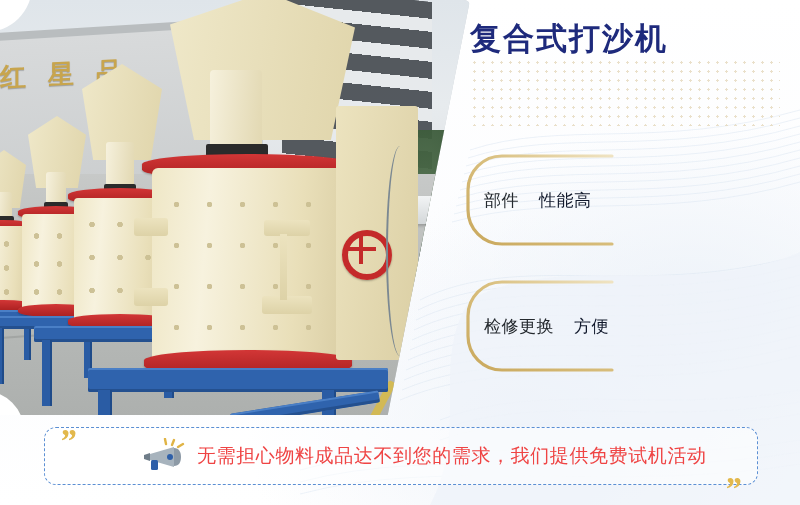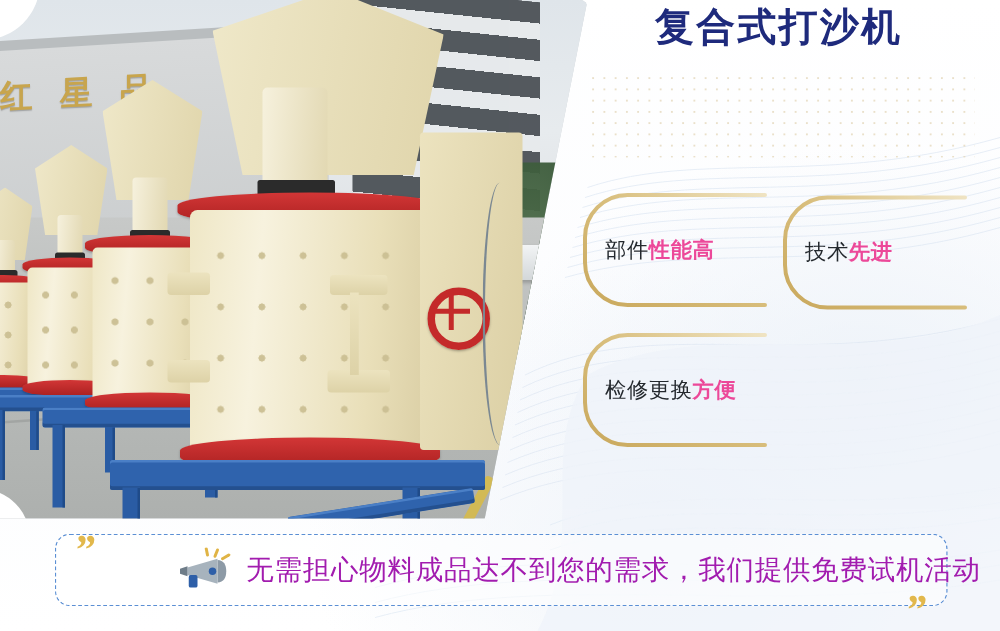--- a/index.html
+++ b/index.html
@@ -246,23 +246,23 @@
   .cable {
     position: absolute;
     border-left: 2px solid #7b8892;
     border-radius: 50%;
   }
 
   
   .headline {
     position: absolute;
     left: 470px;
-    top: 4px;
+    top: 21px;
     width: 318px;
-    text-align: center;
+    text-align: left;
   }
   .title-main {
     font-size: 31px;
     font-weight: bold;
     color: #1e2a7c;
     letter-spacing: 2px;
     line-height: 1.18;
     padding-right: 12px;
   }
   .title-sub-wrap {
@@ -286,39 +286,39 @@
     width: 330px;
     height: 235px;
   }
   .feature {
     position: absolute;
     width: 156px;
     height: 96px;
   }
   .f0 { left: 0px;   top: 0px;   }
   .f1 { left = 0; left: 160px; top: 2px; }
-  .f2 { left: 0px;   top: 112px; }
+  .f2 { left: 0px;   top: 126px; }
   .f3 { left: 160px; top: 128px; }
   .bracket {
     position: absolute;
     left: 0; top: 0;
     width: 156px; height: 96px;
     pointer-events: none;
   }
   .feature-label {
     position: absolute;
     left: 22px;
     top: 50%;
     transform: translateY(-50%);
     font-size: 17px;
     color: #24292e;
     white-space: nowrap;
     letter-spacing: .5px;
   }
-  .feature-label b { font-weight: bold; color: #ec4899; }
+  .feature-label b { font-weight: normal; color: #0f172a; margin-left: 20px; }
 
   
   .banner {
     position: absolute;
     left: 44px;
     top: 427px;
     width: 712px;
     height: 56px;
     border: 1.4px dashed #5b8fd4;
     border-radius: 12px;
@@ -339,22 +339,22 @@
   .megaphone {
     position: absolute;
     left: 96px;
     top: 10px;
   }
   .banner-text {
     position: absolute;
     left: 152px;
     top: 50%;
     transform: translateY(-50%);
-    font-size: 22px;
-    color: #a21caf;
+    font-size: 19px;
+    color: #ef4444;
     letter-spacing: .6px;
     white-space: nowrap;
   }
 </style>
 </head>
 <body>
 
 <div id="root">
 
   <div class="bg-wash"></div>
@@ -500,35 +500,20 @@
               <stop offset="1" stop-color="#c9a85c"></stop>
           </linearGradient>
         </defs>
         <path d="M150 4 H40 A34 34 0 0 0 6 38 V58 A34 34 0 0 0 40 92 H150" fill="none" stroke="url(#bg0)" stroke-width="3.2" stroke-linecap="round"></path>
       </svg>
       <div class="feature-label">
         <span>部件</span><b>性能高</b>
       </div>
     </div>
 
-    <div class="feature f1">
-      <svg class="bracket" viewBox="0 0 156 96">
-        <defs>
-          <linearGradient id="bg1" x1="1" y1="0" x2="0" y2="1">
-            <stop offset="0" stop-color="#efe3c2"></stop>
-              <stop offset="0.45" stop-color="#d9bf7e"></stop>
-              <stop offset="1" stop-color="#c9a85c"></stop>
-          </linearGradient>
-        </defs>
-        <path d="M150 4 H40 A34 34 0 0 0 6 38 V58 A34 34 0 0 0 40 92 H150" fill="none" stroke="url(#bg1)" stroke-width="3.2" stroke-linecap="round"></path>
-      </svg>
-      <div class="feature-label">
-        <span>技术</span><b>先进</b>
-      </div>
-    </div>
 
     <div class="feature f2">
       <svg class="bracket" viewBox="0 0 156 96">
         <defs>
           <linearGradient id="bg2" x1="1" y1="0" x2="0" y2="1">
             <stop offset="0" stop-color="#efe3c2"></stop>
               <stop offset="0.45" stop-color="#d9bf7e"></stop>
               <stop offset="1" stop-color="#c9a85c"></stop>
           </linearGradient>
         </defs>

